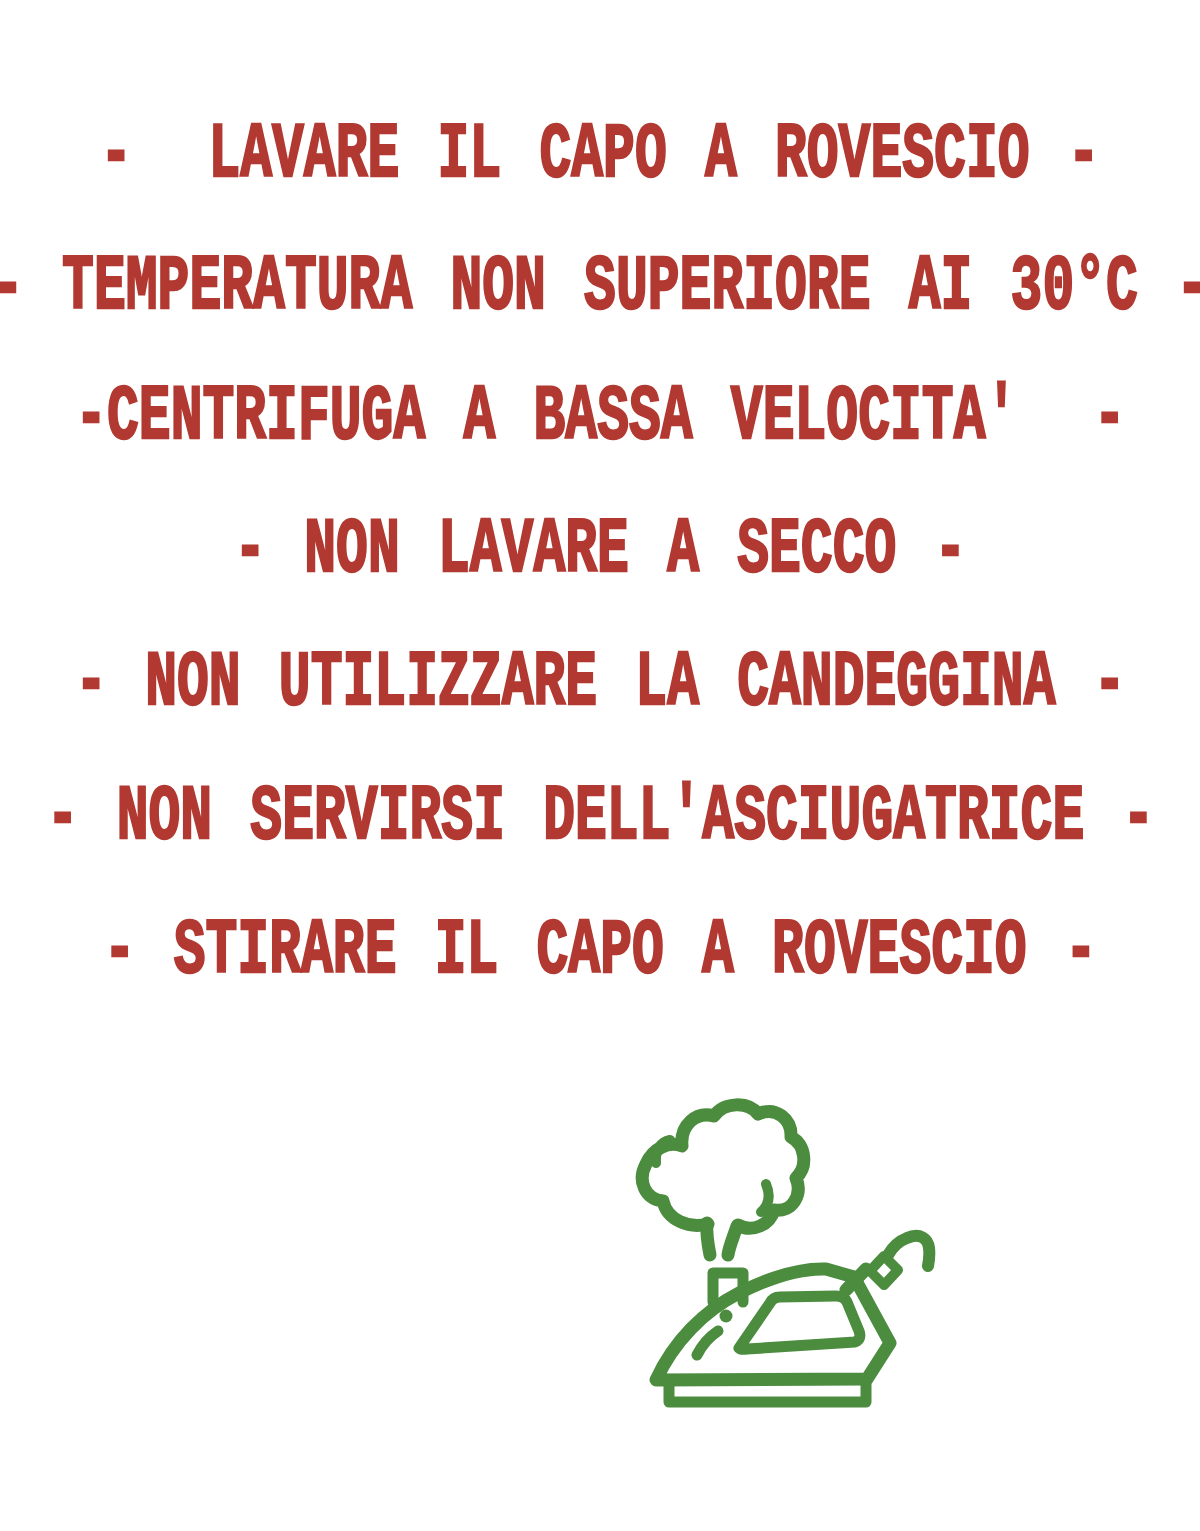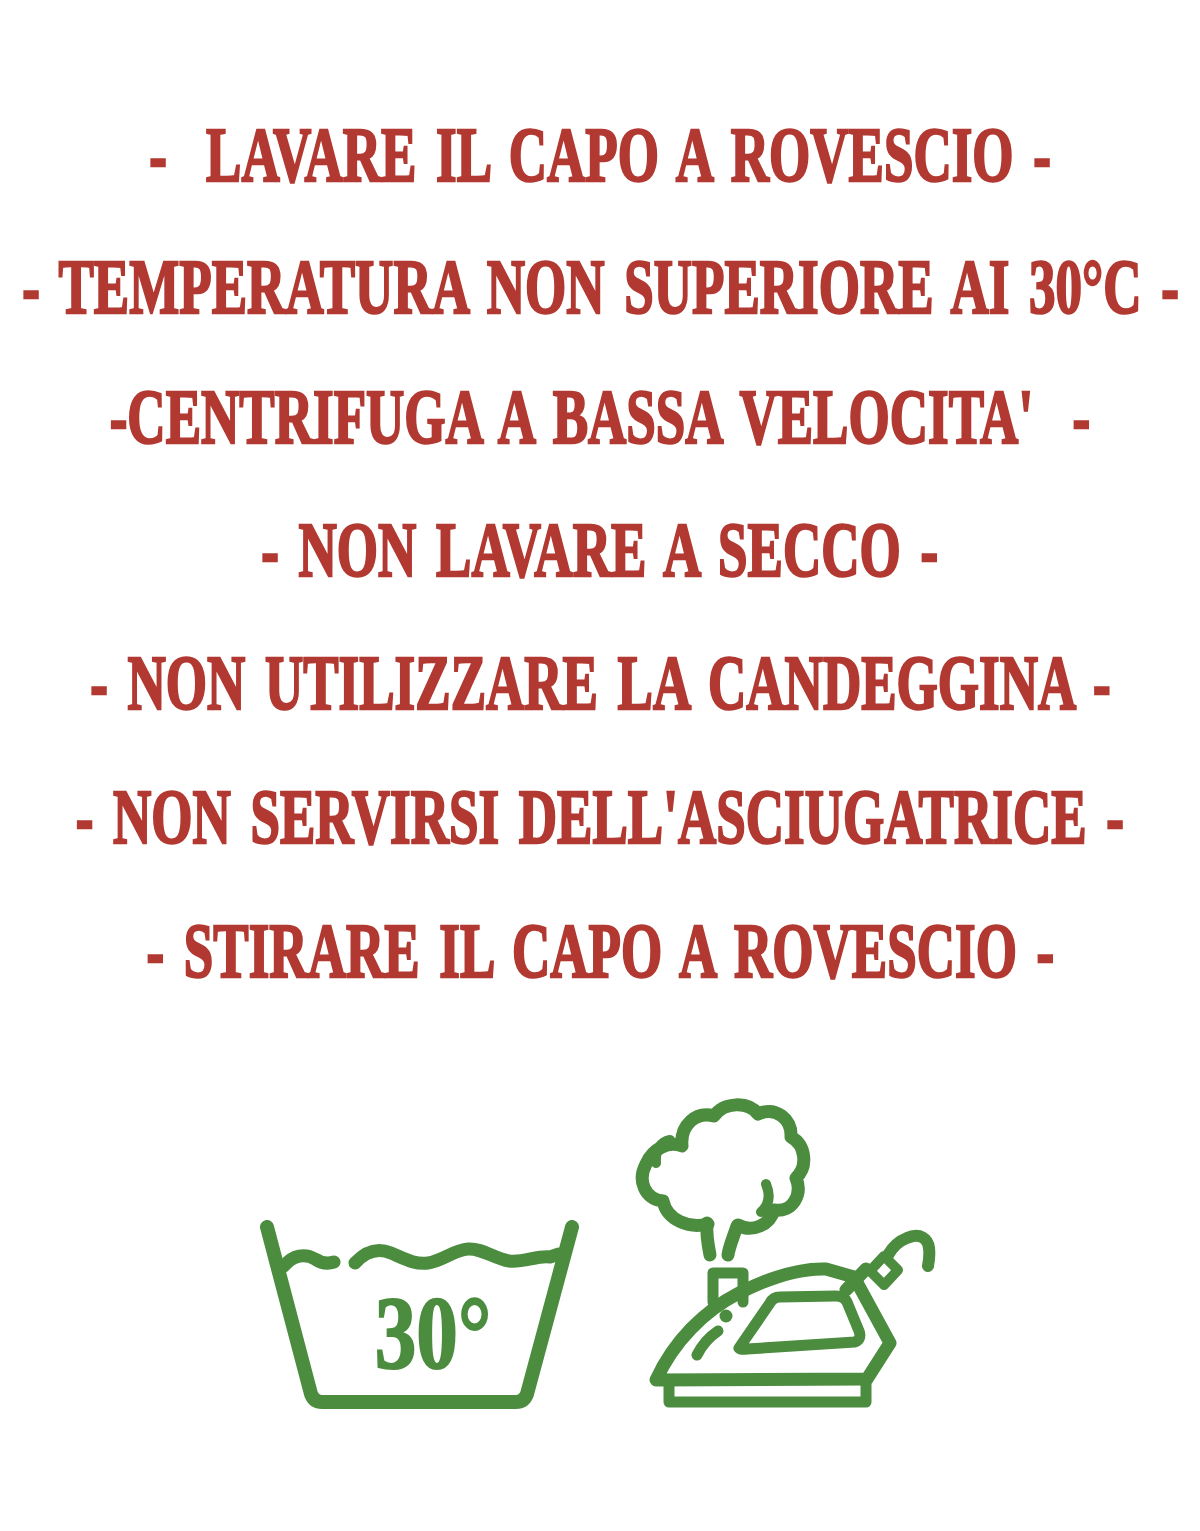--- a/index.html
+++ b/index.html
@@ -3,21 +3,21 @@
 <meta charset="utf-8">
 <style>
   * { margin:0; padding:0; box-sizing:border-box; }
   html,body { background:#ffffff; }
   .canvas {
     position:relative;
     width:1200px;
     height:1531px;
     background:#ffffff;
     overflow:hidden;
-    font-family:Liberation Serif, serif;
+    font-family:Liberation Mono, monospace;
   }
   
   .line-wrap {
     position:absolute;
     left:0; right:0;
     height:0;
     display:flex;
     justify-content:center;
     align-items:center;
     overflow:visible;
@@ -83,31 +83,20 @@
   <div class="line-wrap" style="top:683px">
     <span class="line">- NON UTILIZZARE LA CANDEGGINA -</span>
   </div>
   <div class="line-wrap" style="top:817px">
     <span class="line">- NON SERVIRSI DELL'ASCIUGATRICE -</span>
   </div>
   <div class="line-wrap" style="top:951px">
     <span class="line">- STIRARE IL CAPO A ROVESCIO -</span>
   </div>
 
-  <div class="icon-basin">
-    <svg viewBox="0 0 334 198" fill="none" stroke="currentColor" stroke-linecap="round" stroke-linejoin="round">
-
-      <path d="M 11 7 L 55 174 Q 58 182 66 182 L 260 182 Q 268 182 271 174 L 316 7" stroke-width="14"></path>
-
-      <path d="M 28 46 C 37 35 49 33 59 39 C 65 43 72 44 78 42" stroke-width="13"></path>
-
-      <path d="M 99 43 C 111 30 123 28 135 33 C 147 38 159 45 172 43 C 186 41 198 30 212 29 C 226 28 239 39 253 41 C 267 43 282 35 294 37 L 303 34" stroke-width="13"></path>
-    </svg>
-    <div class="basin-temp">30°</div>
-  </div>
 
   <div class="icon-iron">
     <svg viewBox="0 0 314 314" fill="none" stroke="currentColor" stroke-linecap="round" stroke-linejoin="round">
 
       <path d="M 80 128 C 61 133 39 124 35 105 C 17 103 9 85 18 68 C 25 52 41 45 54 50 C 52 29 68 15 86 20 C 96 6 120 5 130 18 C 148 10 164 23 163 41 C 178 49 180 71 168 82 C 175 99 164 117 146 114 C 142 129 124 137 110 129" stroke-width="13"></path>
 
       <path d="M 79 127 C 78 139 80 149 82 159" stroke-width="13"></path>
       <path d="M 109 130 C 105 142 101 151 100 159" stroke-width="13"></path>
 
       <path d="M 28 67 C 27 53 33 46 42 44" stroke-width="10"></path>

